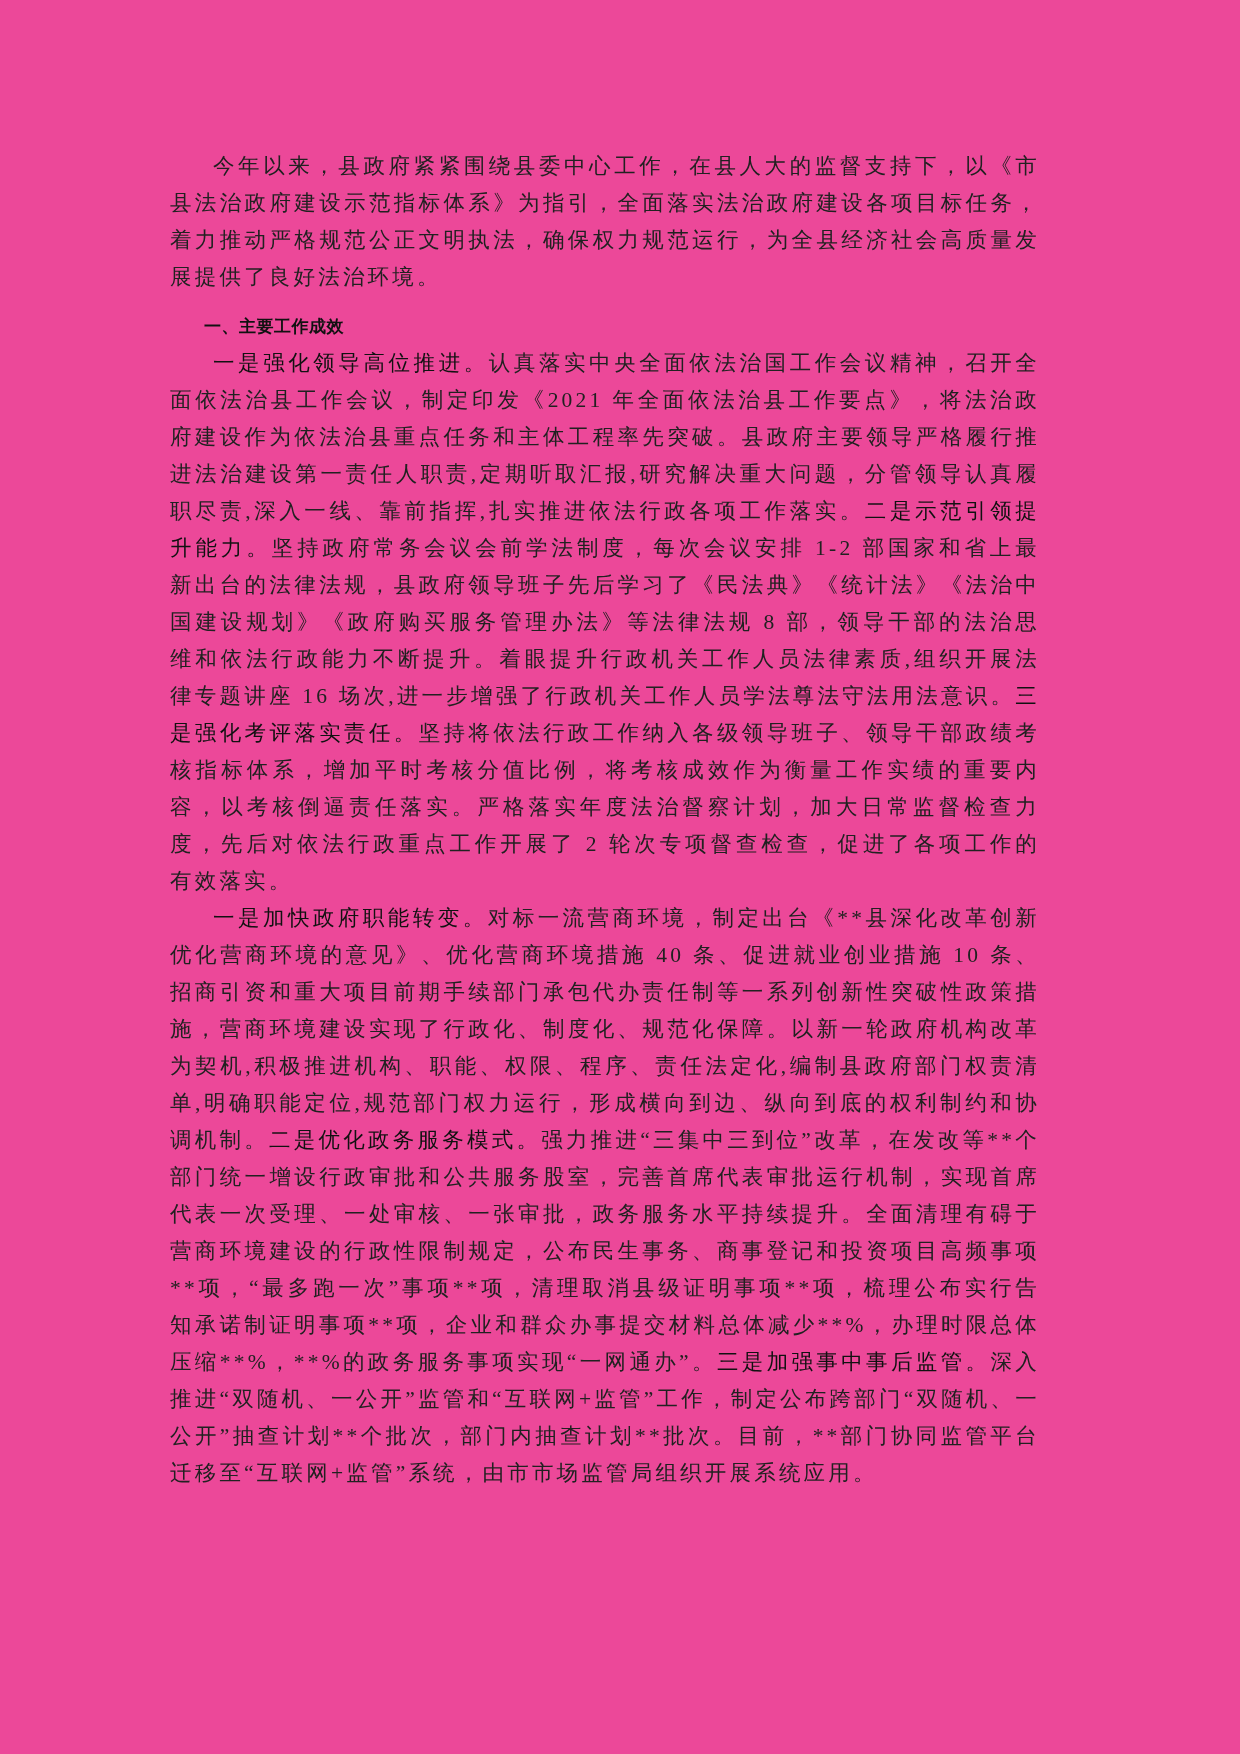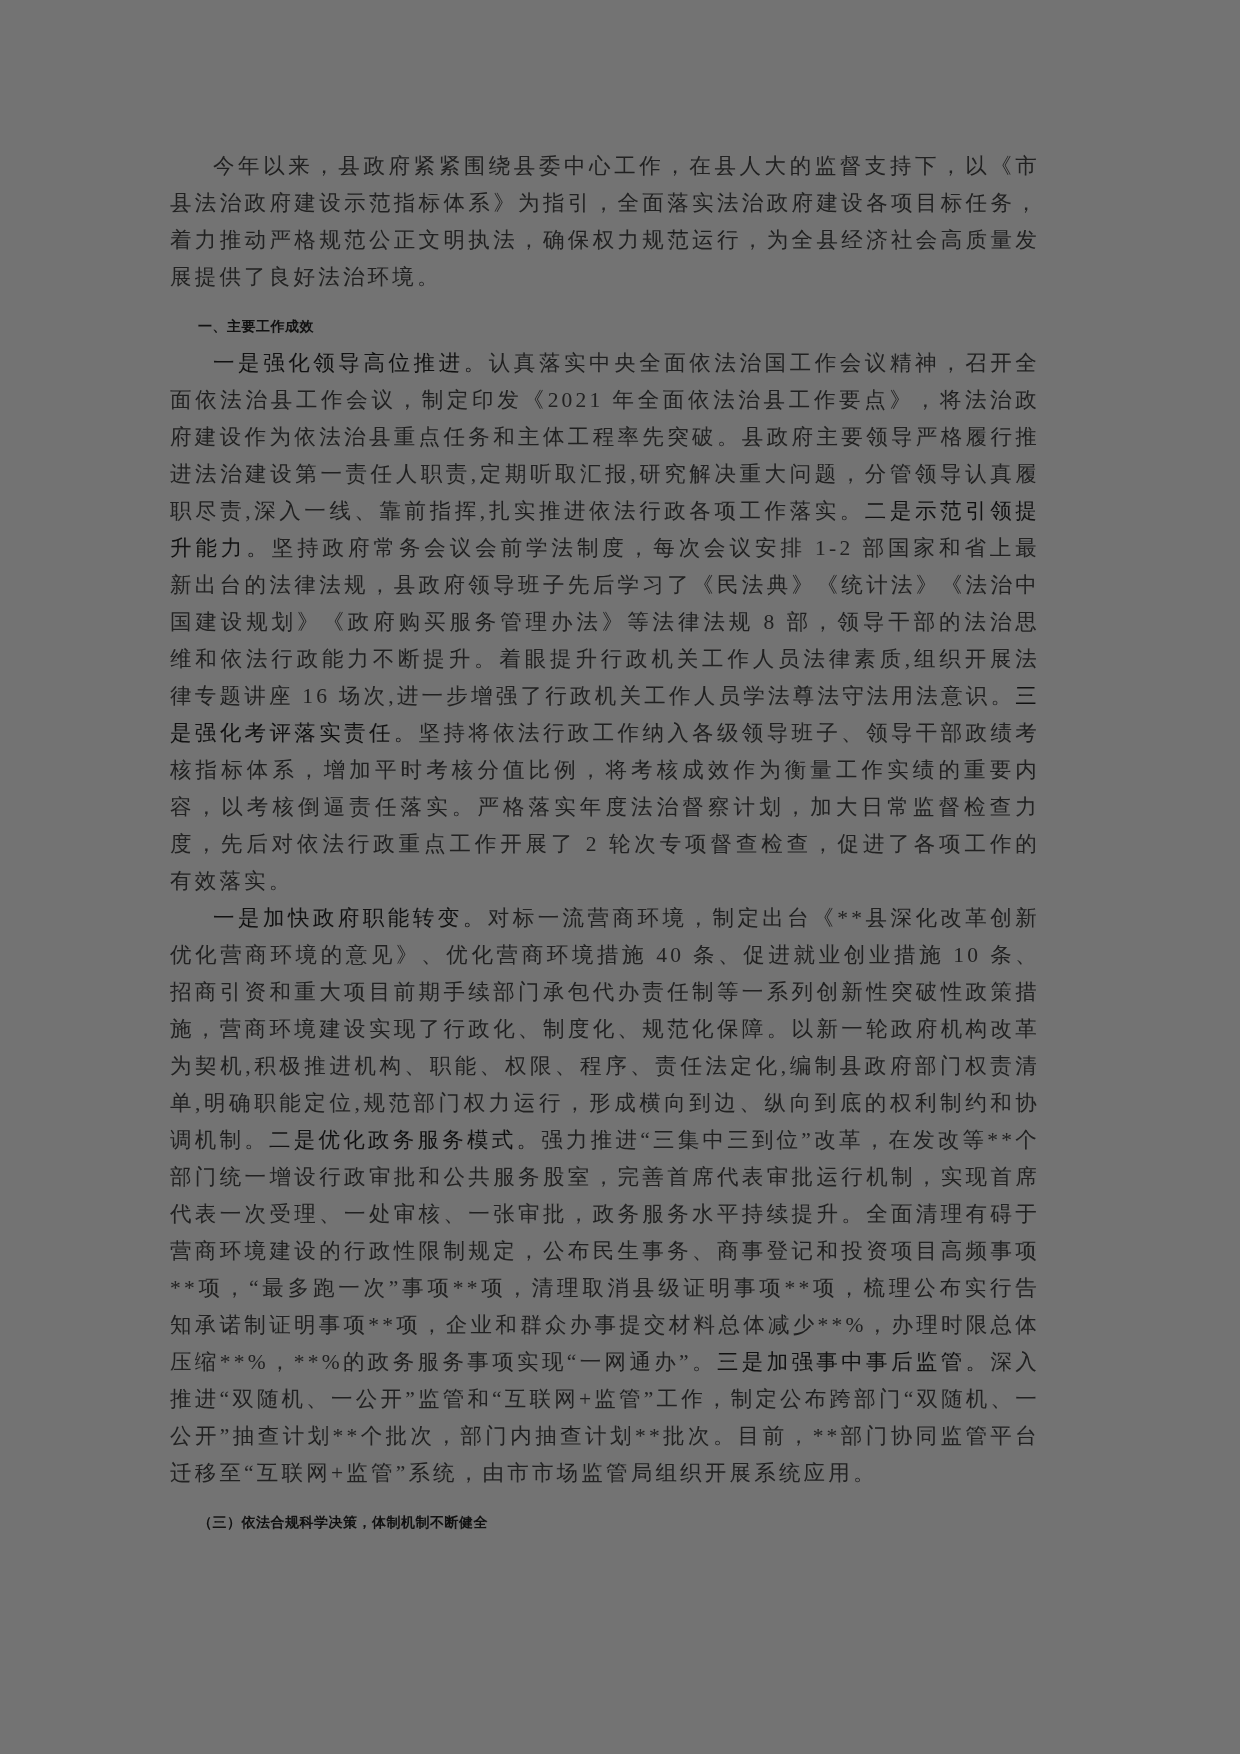--- a/index.html
+++ b/index.html
@@ -10,37 +10,37 @@
   body {
     width: 1240px;
     height: 1754px;
     overflow: hidden;
   }
   .page {
     box-sizing: border-box;
     width: 1240px;
     min-height: 1754px;
     padding: 148px 200px 40px 170px;
-    background: #737373;
+    background: #ec4899;
     font-family: "Liberation Serif", "DejaVu Serif", serif;
     color: #212121;
   }
   p.body {
     margin: 0;
     font-size: 21.5px;
     line-height: 37px;
     letter-spacing: 3.2px;
     text-align: justify;
     text-indent: 2em;
   }
   .h {
     margin: 0;
     font-family: "Liberation Sans", "DejaVu Sans", sans-serif;
     font-weight: bold;
-    font-size: 14px;
+    font-size: 17px;
     line-height: 37px;
     letter-spacing: 0.5px;
     text-indent: 2em;
     color: #111111;
   }
   .lead {
     font-family: "Liberation Sans", "DejaVu Sans", sans-serif;
     font-weight: normal;
     color: #111111;
   }
@@ -56,15 +56,14 @@
   <p class="body">今年以来，县政府紧紧围绕县委中心工作，在县人大的监督支持下，以《市县法治政府建设示范指标体系》为指引，全面落实法治政府建设各项目标任务，着力推动严格规范公正文明执法，确保权力规范运行，为全县经济社会高质量发展提供了良好法治环境。</p>
 
   <h2 class="h">一、主要工作成效</h2>
 
 
   <p class="body"><span class="lead">一是强化领导高位推进。</span><span>认真落实中央全面依法治国工作会议精神，召开全面依法治县工作会议，制定印发《2021 年全面依法治县工作要点》，将法治政府建设作为依法治县重点任务和主体工程率先突破。县政府主要领导严格履行推进法治建设第一责任人职责,定期听取汇报,研究解决重大问题，分管领导认真履职尽责,深入一线、靠前指挥,扎实推进依法行政各项工作落实。</span><span class="lead">二是示范引领提升能力。</span><span>坚持政府常务会议会前学法制度，每次会议安排 1-2 部国家和省上最新出台的法律法规，县政府领导班子先后学习了《民法典》《统计法》《法治中国建设规划》《政府购买服务管理办法》等法律法规 8 部，领导干部的法治思维和依法行政能力不断提升。着眼提升行政机关工作人员法律素质,组织开展法律专题讲座 16 场次,进一步增强了行政机关工作人员学法尊法守法用法意识。</span><span class="lead">三是强化考评落实责任。</span><span>坚持将依法行政工作纳入各级领导班子、领导干部政绩考核指标体系，增加平时考核分值比例，将考核成效作为衡量工作实绩的重要内容，以考核倒逼责任落实。严格落实年度法治督察计划，加大日常监督检查力度，先后对依法行政重点工作开展了 2 轮次专项督查检查，促进了各项工作的有效落实。</span></p>
 
 
   <p class="body"><span class="lead">一是加快政府职能转变。</span><span>对标一流营商环境，制定出台《**县深化改革创新优化营商环境的意见》、优化营商环境措施 40 条、促进就业创业措施 10 条、招商引资和重大项目前期手续部门承包代办责任制等一系列创新性突破性政策措施，营商环境建设实现了行政化、制度化、规范化保障。以新一轮政府机构改革为契机,积极推进机构、职能、权限、程序、责任法定化,编制县政府部门权责清单,明确职能定位,规范部门权力运行，形成横向到边、纵向到底的权利制约和协调机制。</span><span class="lead">二是优化政务服务模式。</span><span>强力推进“三集中三到位”改革，在发改等**个部门统一增设行政审批和公共服务股室，完善首席代表审批运行机制，实现首席代表一次受理、一处审核、一张审批，政务服务水平持续提升。全面清理有碍于营商环境建设的行政性限制规定，公布民生事务、商事登记和投资项目高频事项**项，“最多跑一次”事项**项，清理取消县级证明事项**项，梳理公布实行告知承诺制证明事项**项，企业和群众办事提交材料总体减少**%，办理时限总体压缩**%，**%的政务服务事项实现“一网通办”。</span><span class="lead">三是加强事中事后监管。</span><span>深入推进“双随机、一公开”监管和“互联网+监管”工作，制定公布跨部门“双随机、一公开”抽查计划**个批次，部门内抽查计划**批次。目前，**部门协同监管平台迁移至“互联网+监管”系统，由市市场监管局组织开展系统应用。</span></p>
 
-  <h3 class="h">（三）依法合规科学决策，体制机制不断健全</h3>
 
 </div>
 
 </body></html>

